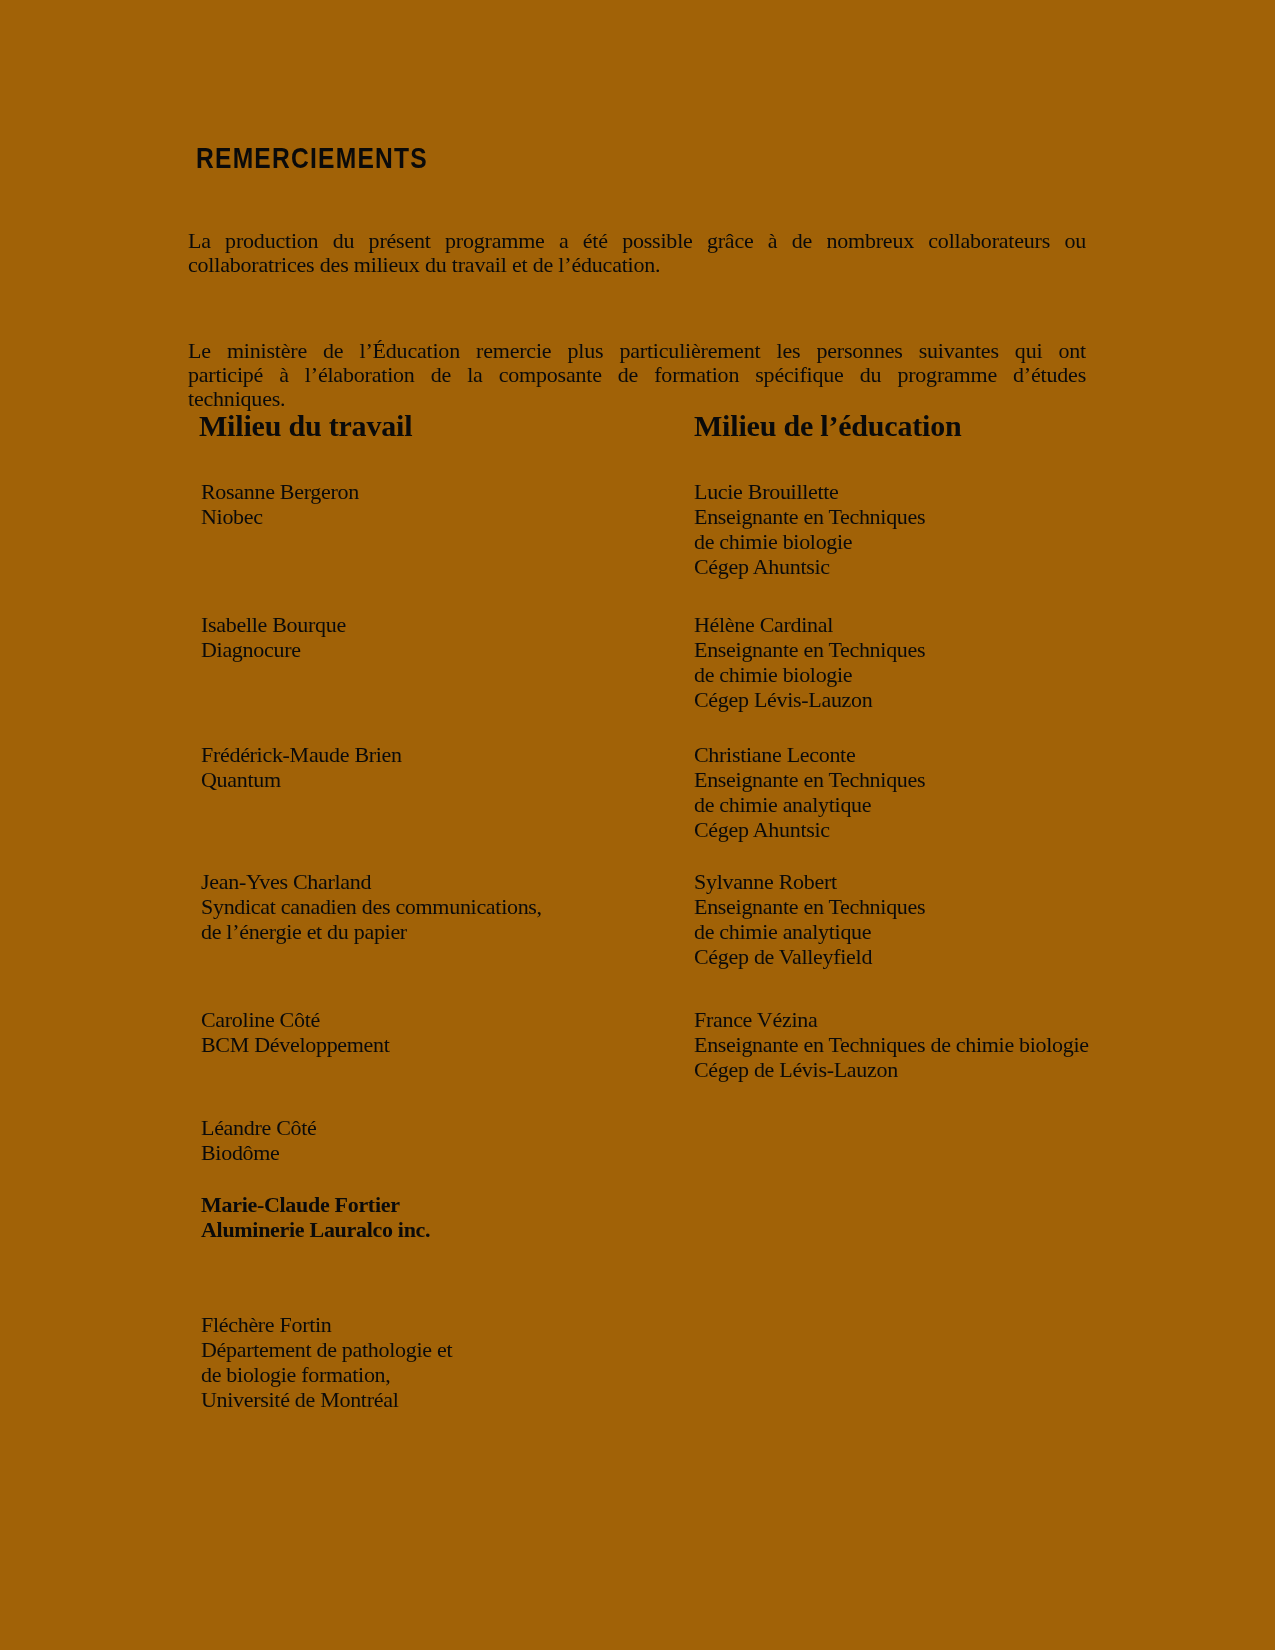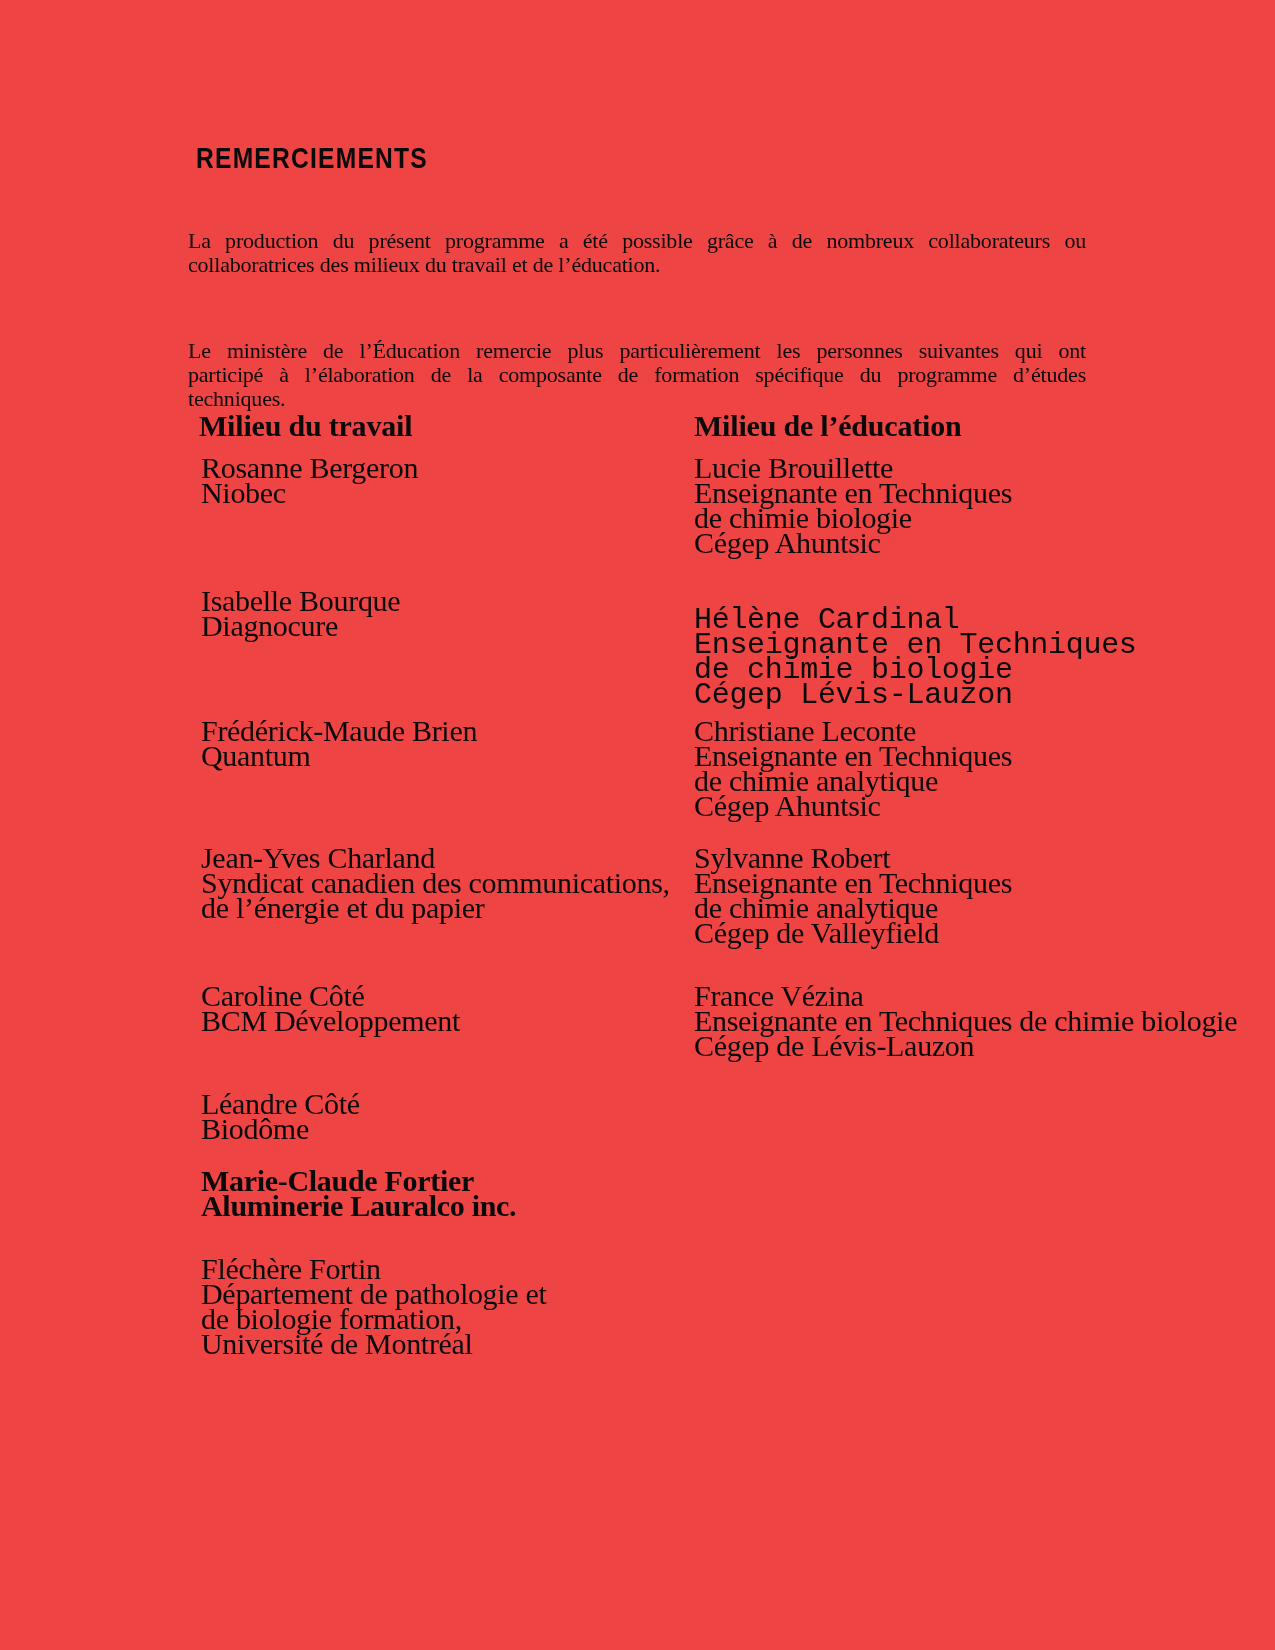--- a/index.html
+++ b/index.html
@@ -4,21 +4,21 @@
 <style>
   html, body {
     margin: 0;
     padding: 0;
     background: #ffffff;
   }
   .page {
     position: relative;
     width: 1275px;
     height: 1650px;
-    background: #ef4444;
+    background: #a16207;
     color: #0a0a0a;
     font-family: "Liberation Serif", serif;
     overflow: hidden;
   }
   .title {
     position: absolute;
     left: 196px;
     top: 141px;
     margin: 0;
     font-family: "Liberation Sans", sans-serif;
@@ -53,37 +53,38 @@
     font-weight: bold;
     font-size: 30px;
     line-height: 25px;
     letter-spacing: -0.2px;
     white-space: nowrap;
   }
   .col-heading.left  { left: 199px; }
   .col-heading.right { left: 694px; }
   .entry {
     position: absolute;
-    font-size: 30px;
+    font-size: 22px;
     line-height: 25px;
     letter-spacing: -0.3px;
     white-space: nowrap;
+    margin-top: 24px;
   }
   .col-left  { left: 201px; }
   .col-right { left: 694px; }
   .l1 { top: 455px; }
   .l2 { top: 588px; }
   .l3 { top: 718px; }
   .l4 { top: 845px; }
   .l5 { top: 983px; }
   .l6 { top: 1091px; }
   .l7 { top: 1168px; font-weight: bold; }
-  .l8 { top: 1256px; }
+  .l8 { top: 1288px; }
   .r1 { top: 455px; }
-  .r2 { top: 608px; font-family: Liberation Mono, monospace; }
+  .r2 { top: 588px; }
   .r3 { top: 718px; }
   .r4 { top: 845px; }
   .r5 { top: 983px; }
 </style>
 </head>
 <body>
 
 <div class="page">
 
   <h1 class="title">REMERCIEMENTS</h1>

